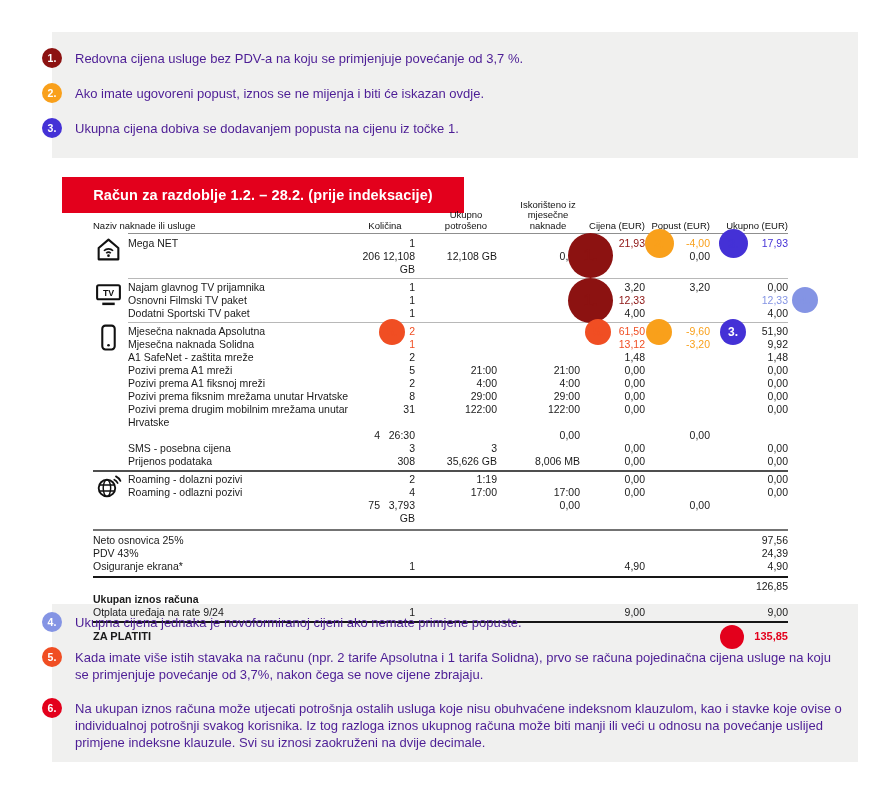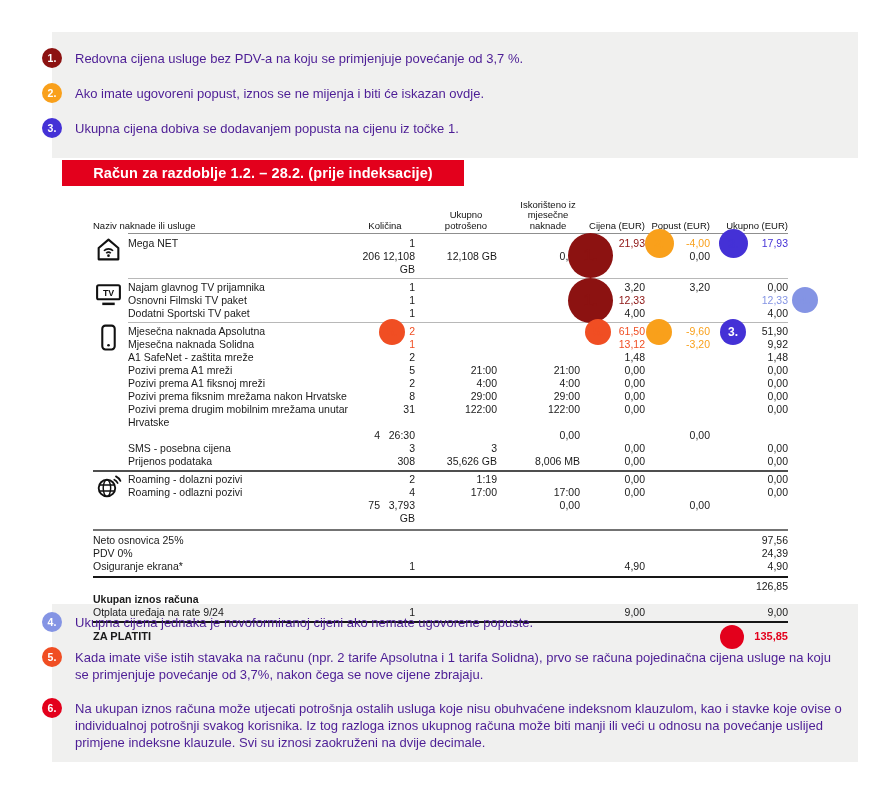--- a/index.html
+++ b/index.html
@@ -11,21 +11,21 @@
   .notes-top{top:16px;}
   .notes-bottom{top:580px;}
   .note{display:flex;align-items:flex-start;gap:13px;margin:0 16px 15px -10px;}
   .nbadge{width:20px;height:20px;border-radius:50%;color:#fff;font-weight:bold;font-size:10.5px;
     flex:none;display:flex;align-items:center;justify-content:center;margin-top:0px;}
   .nb-maroon{background:#8c1211}.nb-orange{background:#f9a01b}.nb-blue{background:#4431d6}
   .nb-light_blue{background:#8494e4}.nb-orange_red{background:#f04e23}.nb-brand_red{background:#e3001c}
   .note p{margin:2px 0 0 0;font-size:13px;line-height:17px;color:#4c1d95;}
   
   .card{position:absolute;left:0;right:0;top:126px;height:446px;background:#ffffff;}
-  .banner{position:absolute;left:10px;top:2px;width:402px;height:26px;background:#e3001c;
+  .banner{position:absolute;left:10px;top:19px;width:402px;height:36px;background:#e3001c;
     display:flex;align-items:center;justify-content:center;}
   .banner span{color:#fff;font-weight:bold;font-size:14.5px;letter-spacing:.1px;}
   
   .btable{position:absolute;left:41px;top:40px;width:695px;font-size:10.5px;}
   .trow{display:grid;grid-template-columns:287px 35px 82px 83px 65px 65px 78px;
     line-height:13px;align-items:start;}
   .cell{position:relative;text-align:right;min-width:0;}
   .cell.name{text-align:left;}
   .group .cell.name{padding-left:35px;}
   .thead{position:relative;display:grid;grid-template-columns:287px 35px 82px 83px 65px 65px 78px;
@@ -226,21 +226,21 @@
             <div class="trow">
               <div class="cell name"><span>Pozivi prema A1 fiksnoj mreži</span></div>
               <div class="cell qty"><span>2</span></div>
               <div class="cell spent"><span>4:00</span></div>
               <div class="cell incl"><span>4:00</span></div>
               <div class="cell price"><span>0,00</span></div>
               <div class="cell discount"><span></span></div>
               <div class="cell total"><span>0,00</span></div>
             </div>
             <div class="trow">
-              <div class="cell name"><span>Pozivi prema fiksnim mrežama nakon Hrvatske</span></div>
+              <div class="cell name"><span>Pozivi prema fiksnim mrežama unutar Hrvatske</span></div>
               <div class="cell qty"><span>8</span></div>
               <div class="cell spent"><span>29:00</span></div>
               <div class="cell incl"><span>29:00</span></div>
               <div class="cell price"><span>0,00</span></div>
               <div class="cell discount"><span></span></div>
               <div class="cell total"><span>0,00</span></div>
             </div>
             <div class="trow">
               <div class="cell name"><span>Pozivi prema drugim mobilnim mrežama unutar Hrvatske</span></div>
               <div class="cell qty"><span>31</span></div>
@@ -317,21 +317,21 @@
             <div class="trow">
               <div class="cell name"><span>Neto osnovica 25%</span></div>
               <div class="cell qty"><span></span></div>
               <div class="cell spent"><span></span></div>
               <div class="cell incl"><span></span></div>
               <div class="cell price"><span></span></div>
               <div class="cell discount"><span></span></div>
               <div class="cell total"><span>97,56</span></div>
             </div>
             <div class="trow">
-              <div class="cell name"><span>PDV 0%</span></div>
+              <div class="cell name"><span>PDV 43%</span></div>
               <div class="cell qty"><span></span></div>
               <div class="cell spent"><span></span></div>
               <div class="cell incl"><span></span></div>
               <div class="cell price"><span></span></div>
               <div class="cell discount"><span></span></div>
               <div class="cell total"><span>24,39</span></div>
             </div>
             <div class="trow">
               <div class="cell name"><span>Osiguranje ekrana*</span></div>
               <div class="cell qty"><span>1</span></div>
@@ -379,21 +379,21 @@
             <div class="cell price"><span></span></div>
             <div class="cell discount"><span></span></div>
             <div class="cell total c-red"><span>135,85</span><span class="badge b-t6">6.</span></div>
           </div>
         </div>
     </div>
 
     <div class="notes notes-bottom" id="notes-bottom">
         <div class="note">
           <span class="nbadge nb-light_blue">4.</span>
-          <p>Ukupna cijena jednaka je novoformiranoj cijeni ako nemate ugovorene popuste.</p>
+          <p>Ukupna cijena jednaka je novoformiranoj cijeni ako nemate primjene popuste.</p>
         </div>
         <div class="note">
           <span class="nbadge nb-orange_red">5.</span>
           <p>Kada imate više istih stavaka na računu (npr. 2 tarife Apsolutna i 1 tarifa Solidna), prvo se računa pojedinačna cijena usluge na koju se primjenjuje povećanje od 3,7%, nakon čega se nove cijene zbrajaju.</p>
         </div>
         <div class="note">
           <span class="nbadge nb-brand_red">6.</span>
           <p>Na ukupan iznos računa može utjecati potrošnja ostalih usluga  koje nisu obuhvaćene indeksnom klauzulom, kao i stavke koje ovise o individualnoj potrošnji svakog korisnika. Iz tog razloga iznos ukupnog računa može biti manji ili veći u odnosu na povećanje uslijed primjene indeksne klauzule. Svi su iznosi zaokruženi na dvije decimale.</p>
         </div>
       </div>

